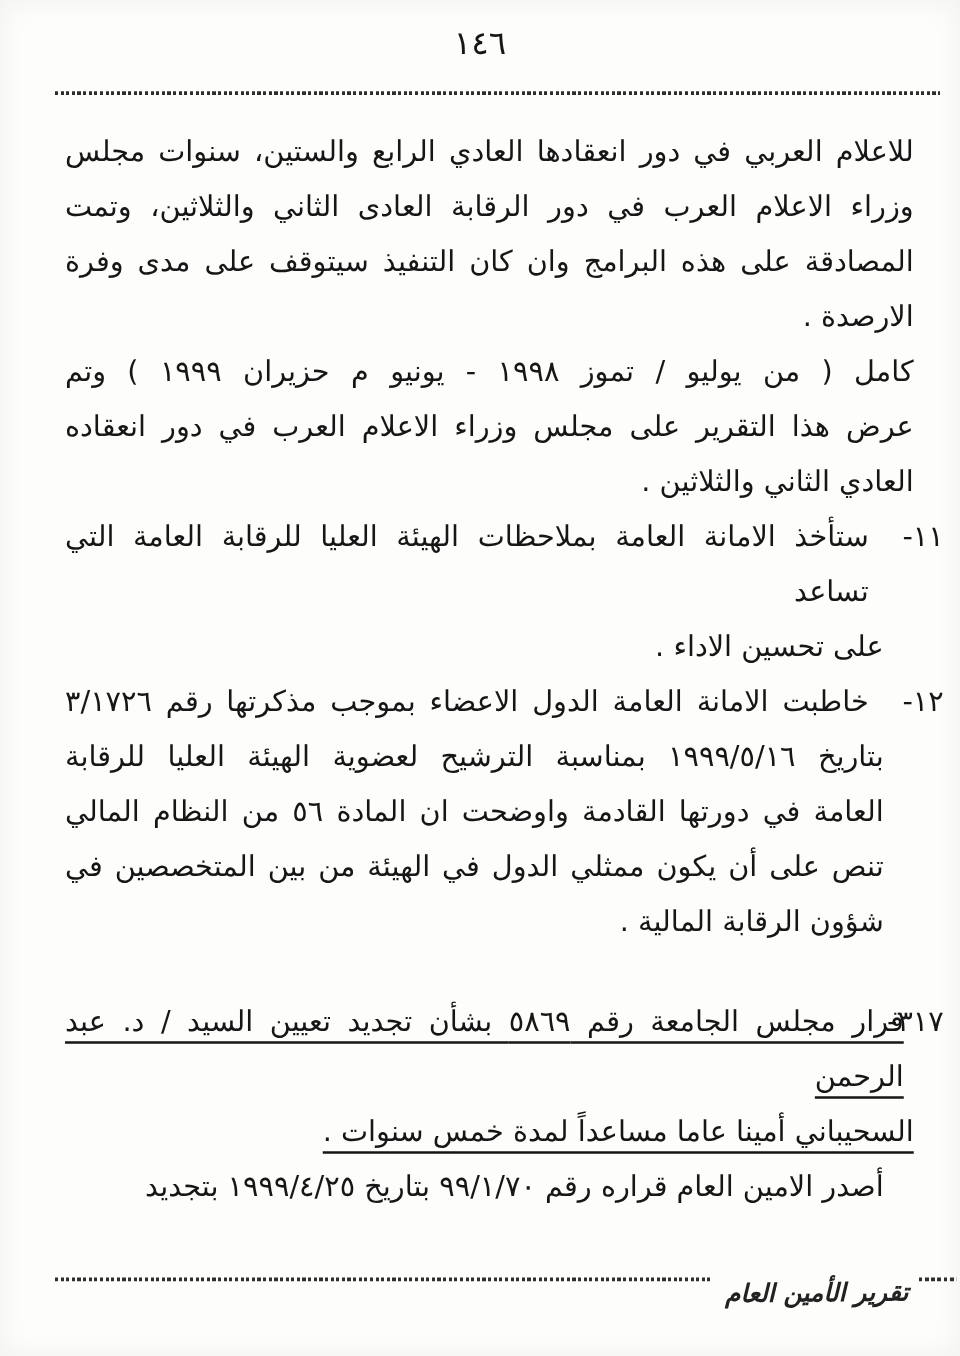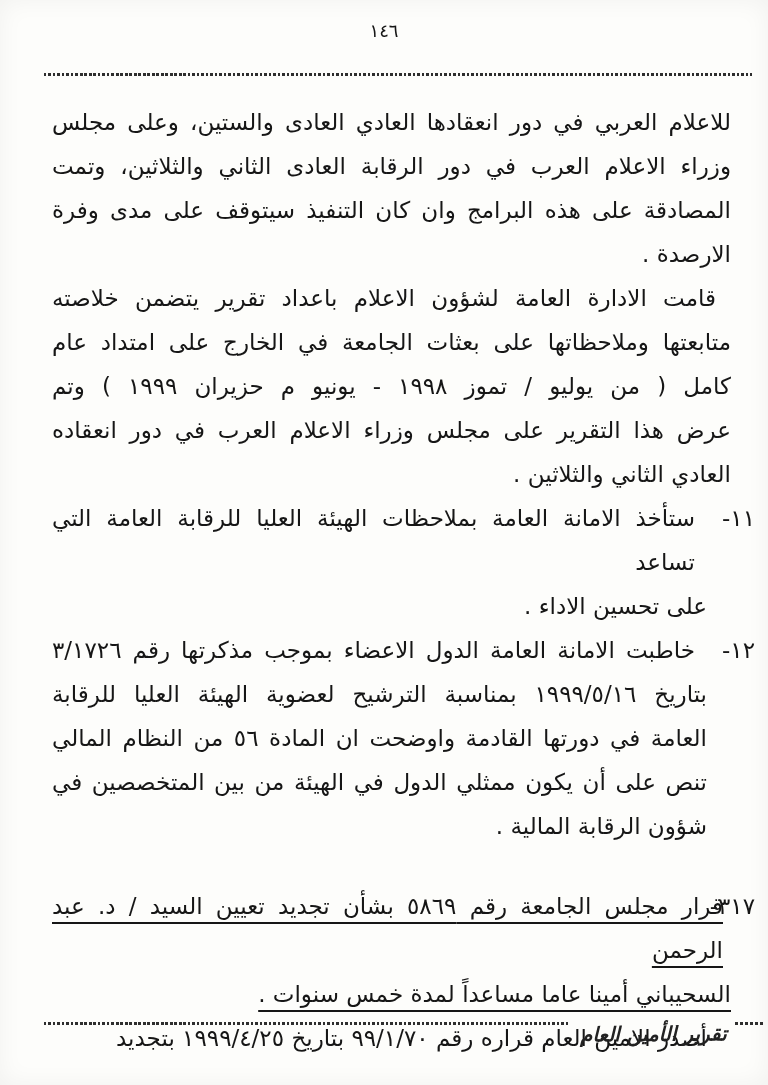--- a/index.html
+++ b/index.html
@@ -17,21 +17,21 @@
     color: #161616;
     overflow: hidden;
     box-shadow: inset 0 0 24px rgba(0,0,0,0.05);
   }
   .page-number {
     position: absolute;
     top: 20px;
     left: 0;
     width: 100%;
     text-align: center;
-    font-size: 18px;
+    font-size: 26px;
     letter-spacing: 3px;
     direction: rtl;
   }
   .dotted-rule {
     position: absolute;
     height: 3px;
     background: repeating-linear-gradient(90deg, #2e2e2e 0 2.5px, rgba(0,0,0,0) 2.5px 4.5px);
   }
   .rule-top {
     top: 73px;
@@ -117,29 +117,27 @@
 
 <div class="page">
 
   <div class="page-number">١٤٦</div>
 
   <div class="dotted-rule rule-top"></div>
 
   <div class="body-text" dir="rtl">
 
     <div class="para">
-      <div class="line">للاعلام العربي في دور انعقادها العادي العادى والستين، وعلى مجلس</div>
+      <div class="line">للاعلام العربي في دور انعقادها العادي الرابع والستين، سنوات مجلس</div>
       <div class="line">وزراء الاعلام العرب في دور الرقابة العادى الثاني والثلاثين، وتمت</div>
       <div class="line">المصادقة على هذه البرامج وان كان التنفيذ سيتوقف على مدى وفرة</div>
       <div class="line rlast">الارصدة .</div>
     </div>
 
     <div class="para">
-      <div class="line indent-sm">قامت الادارة العامة لشؤون الاعلام باعداد تقرير يتضمن خلاصته</div>
-      <div class="line">متابعتها وملاحظاتها على بعثات الجامعة في الخارج على امتداد عام</div>
       <div class="line">كامل ( من يوليو / تموز ١٩٩٨ - يونيو م حزيران ١٩٩٩ ) وتم</div>
       <div class="line">عرض هذا التقرير على مجلس وزراء الاعلام العرب في دور انعقاده</div>
       <div class="line rlast">العادي الثاني والثلاثين .</div>
     </div>
 
     <div class="item">
       <span class="marker">١١-</span>
       <div class="line first">ستأخذ الامانة العامة بملاحظات الهيئة العليا للرقابة العامة التي تساعد</div>
       <div class="line rlast cont">على تحسين الاداء .</div>
     </div>

